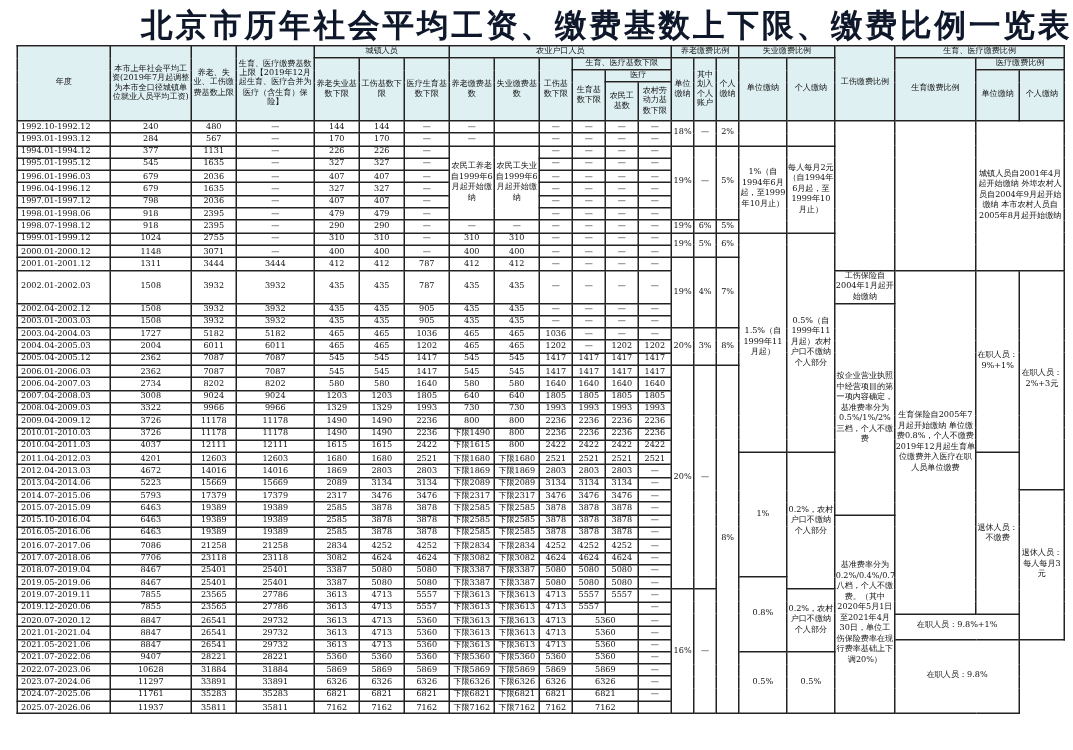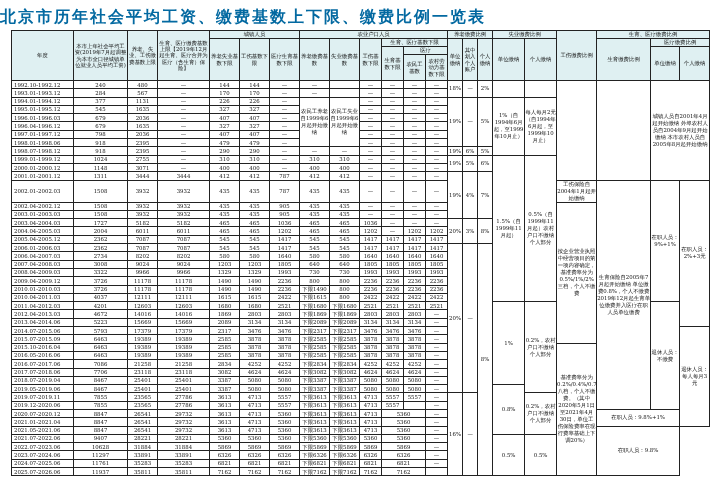--- a/index.html
+++ b/index.html
@@ -1,17 +1,17 @@
 <!DOCTYPE html>
 <html><head>
 <meta charset="utf-8">
 <style>
   html,body{margin:0;padding:0;background:#fff;}
   body{width:715px;height:500px;overflow:hidden;font-family:"DejaVu Serif","Liberation Serif",serif;}
-  .title{height:30px;line-height:34px;text-align:left;color:#0369a1;font-size:16px;font-weight:bold;letter-spacing:2px;font-family:"DejaVu Serif",serif;}
+  .title{height:30px;line-height:34px;text-align:right;color:#0f172a;font-size:21px;font-weight:bold;letter-spacing:2px;font-family:"DejaVu Serif",serif;}
   table{border-collapse:collapse;margin-left:11px;width:692px;table-layout:fixed;}
   td,th{border:1px solid #222;font-size:5.4px;line-height:6.2px;text-align:center;padding:0;overflow:hidden;font-weight:normal;color:#111;}
   thead th{background:#dff0f2;}
   tbody td{height:7.3px;white-space:nowrap;}
   tbody td.wrap{white-space:normal;line-height:7px;font-size:5.4px;vertical-align:middle;}
   .yr{text-align:left;padding-left:2px;}
 </style>
 </head>
 <body>
 

